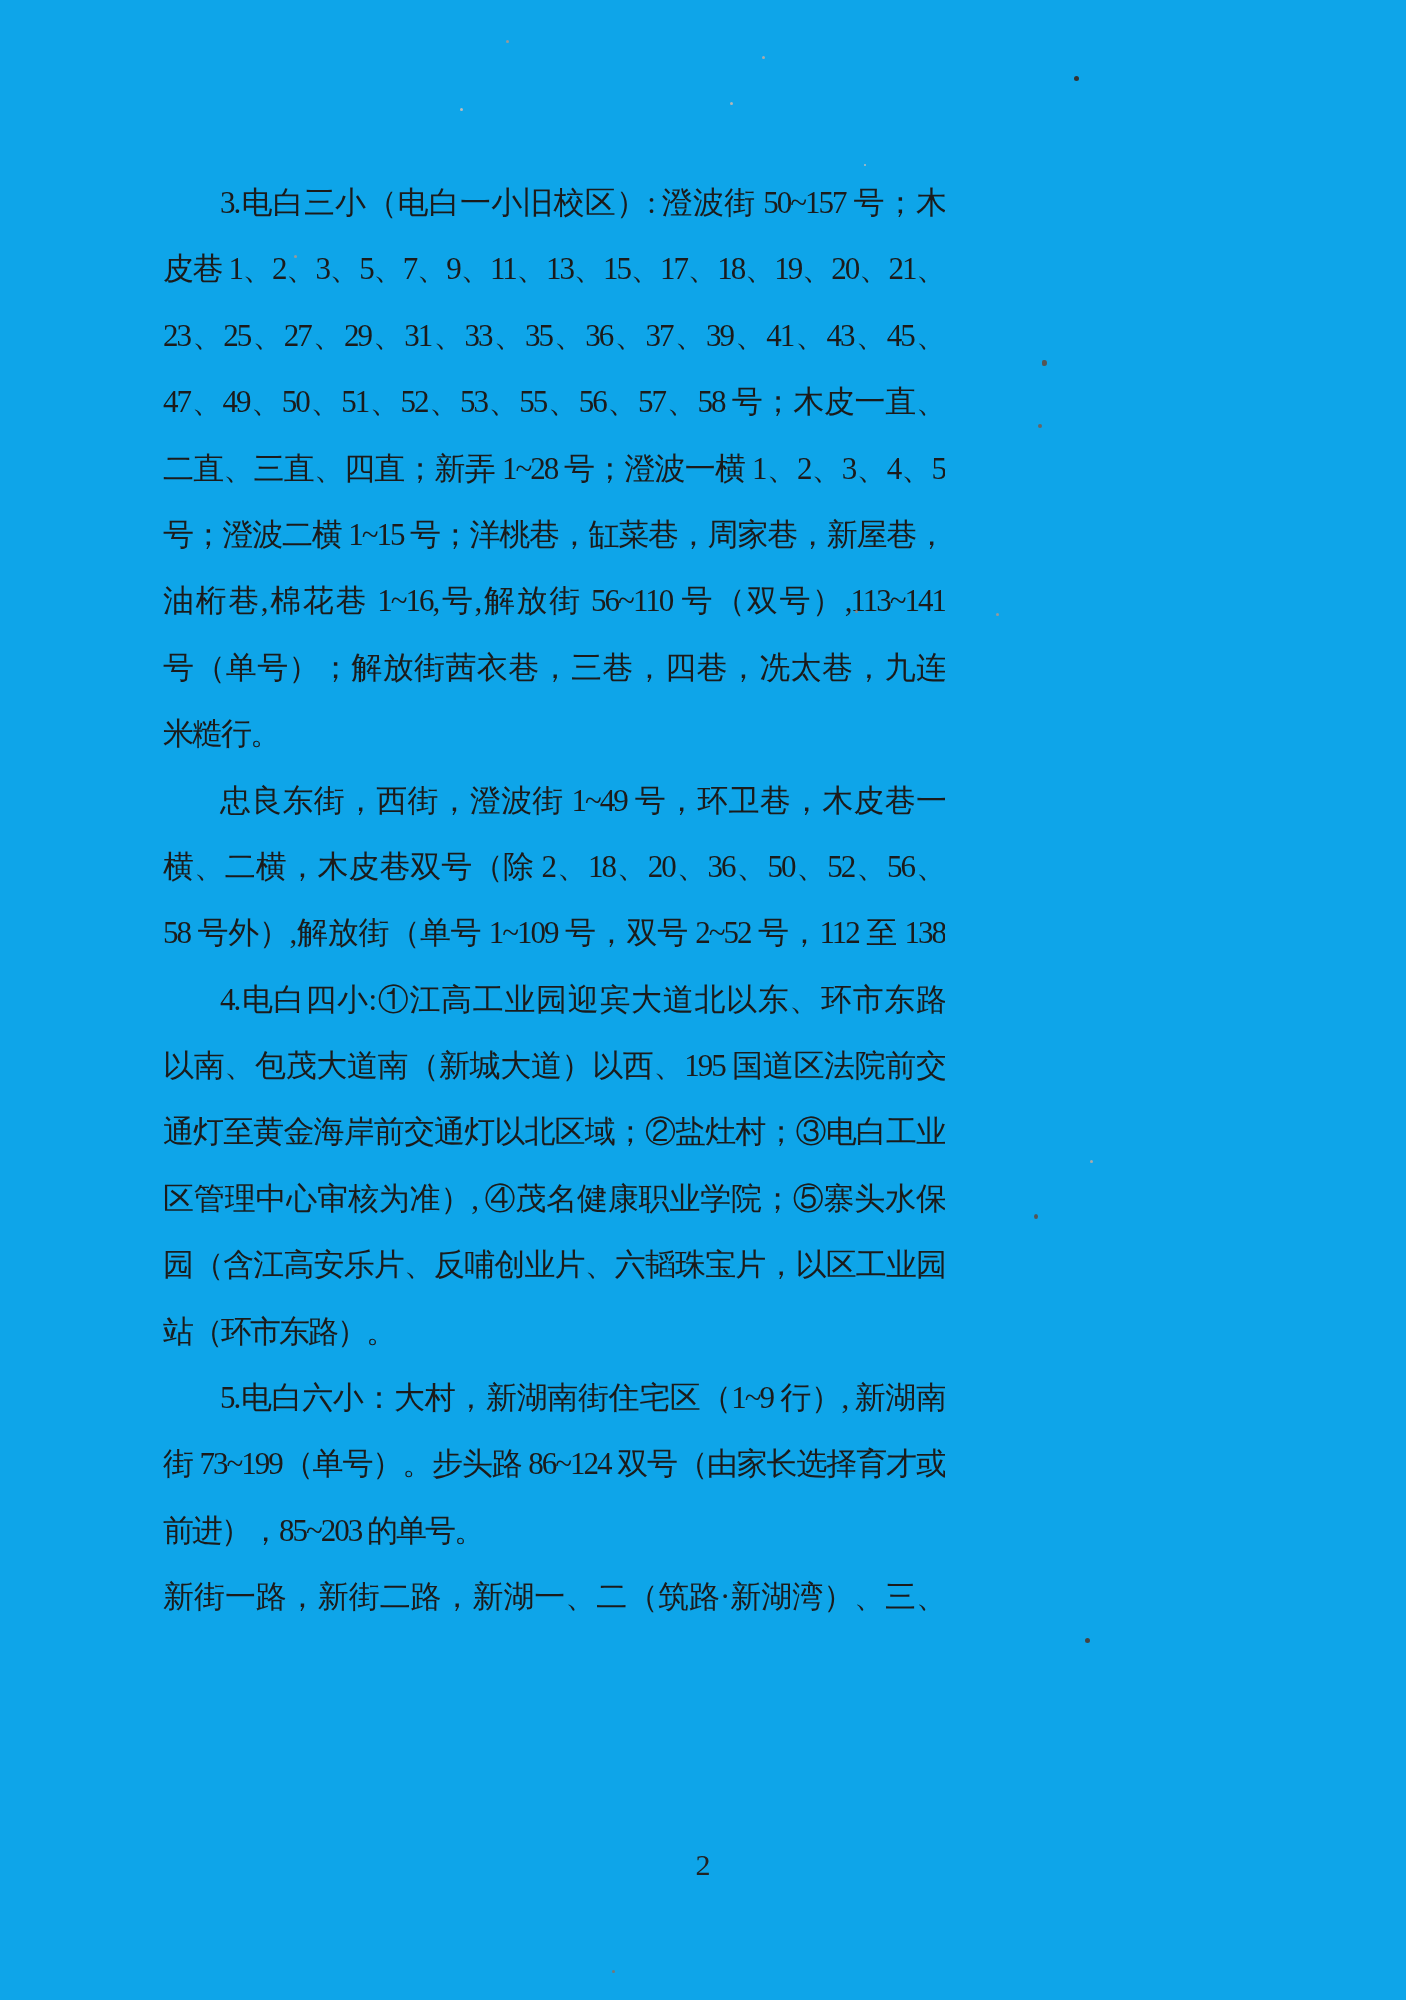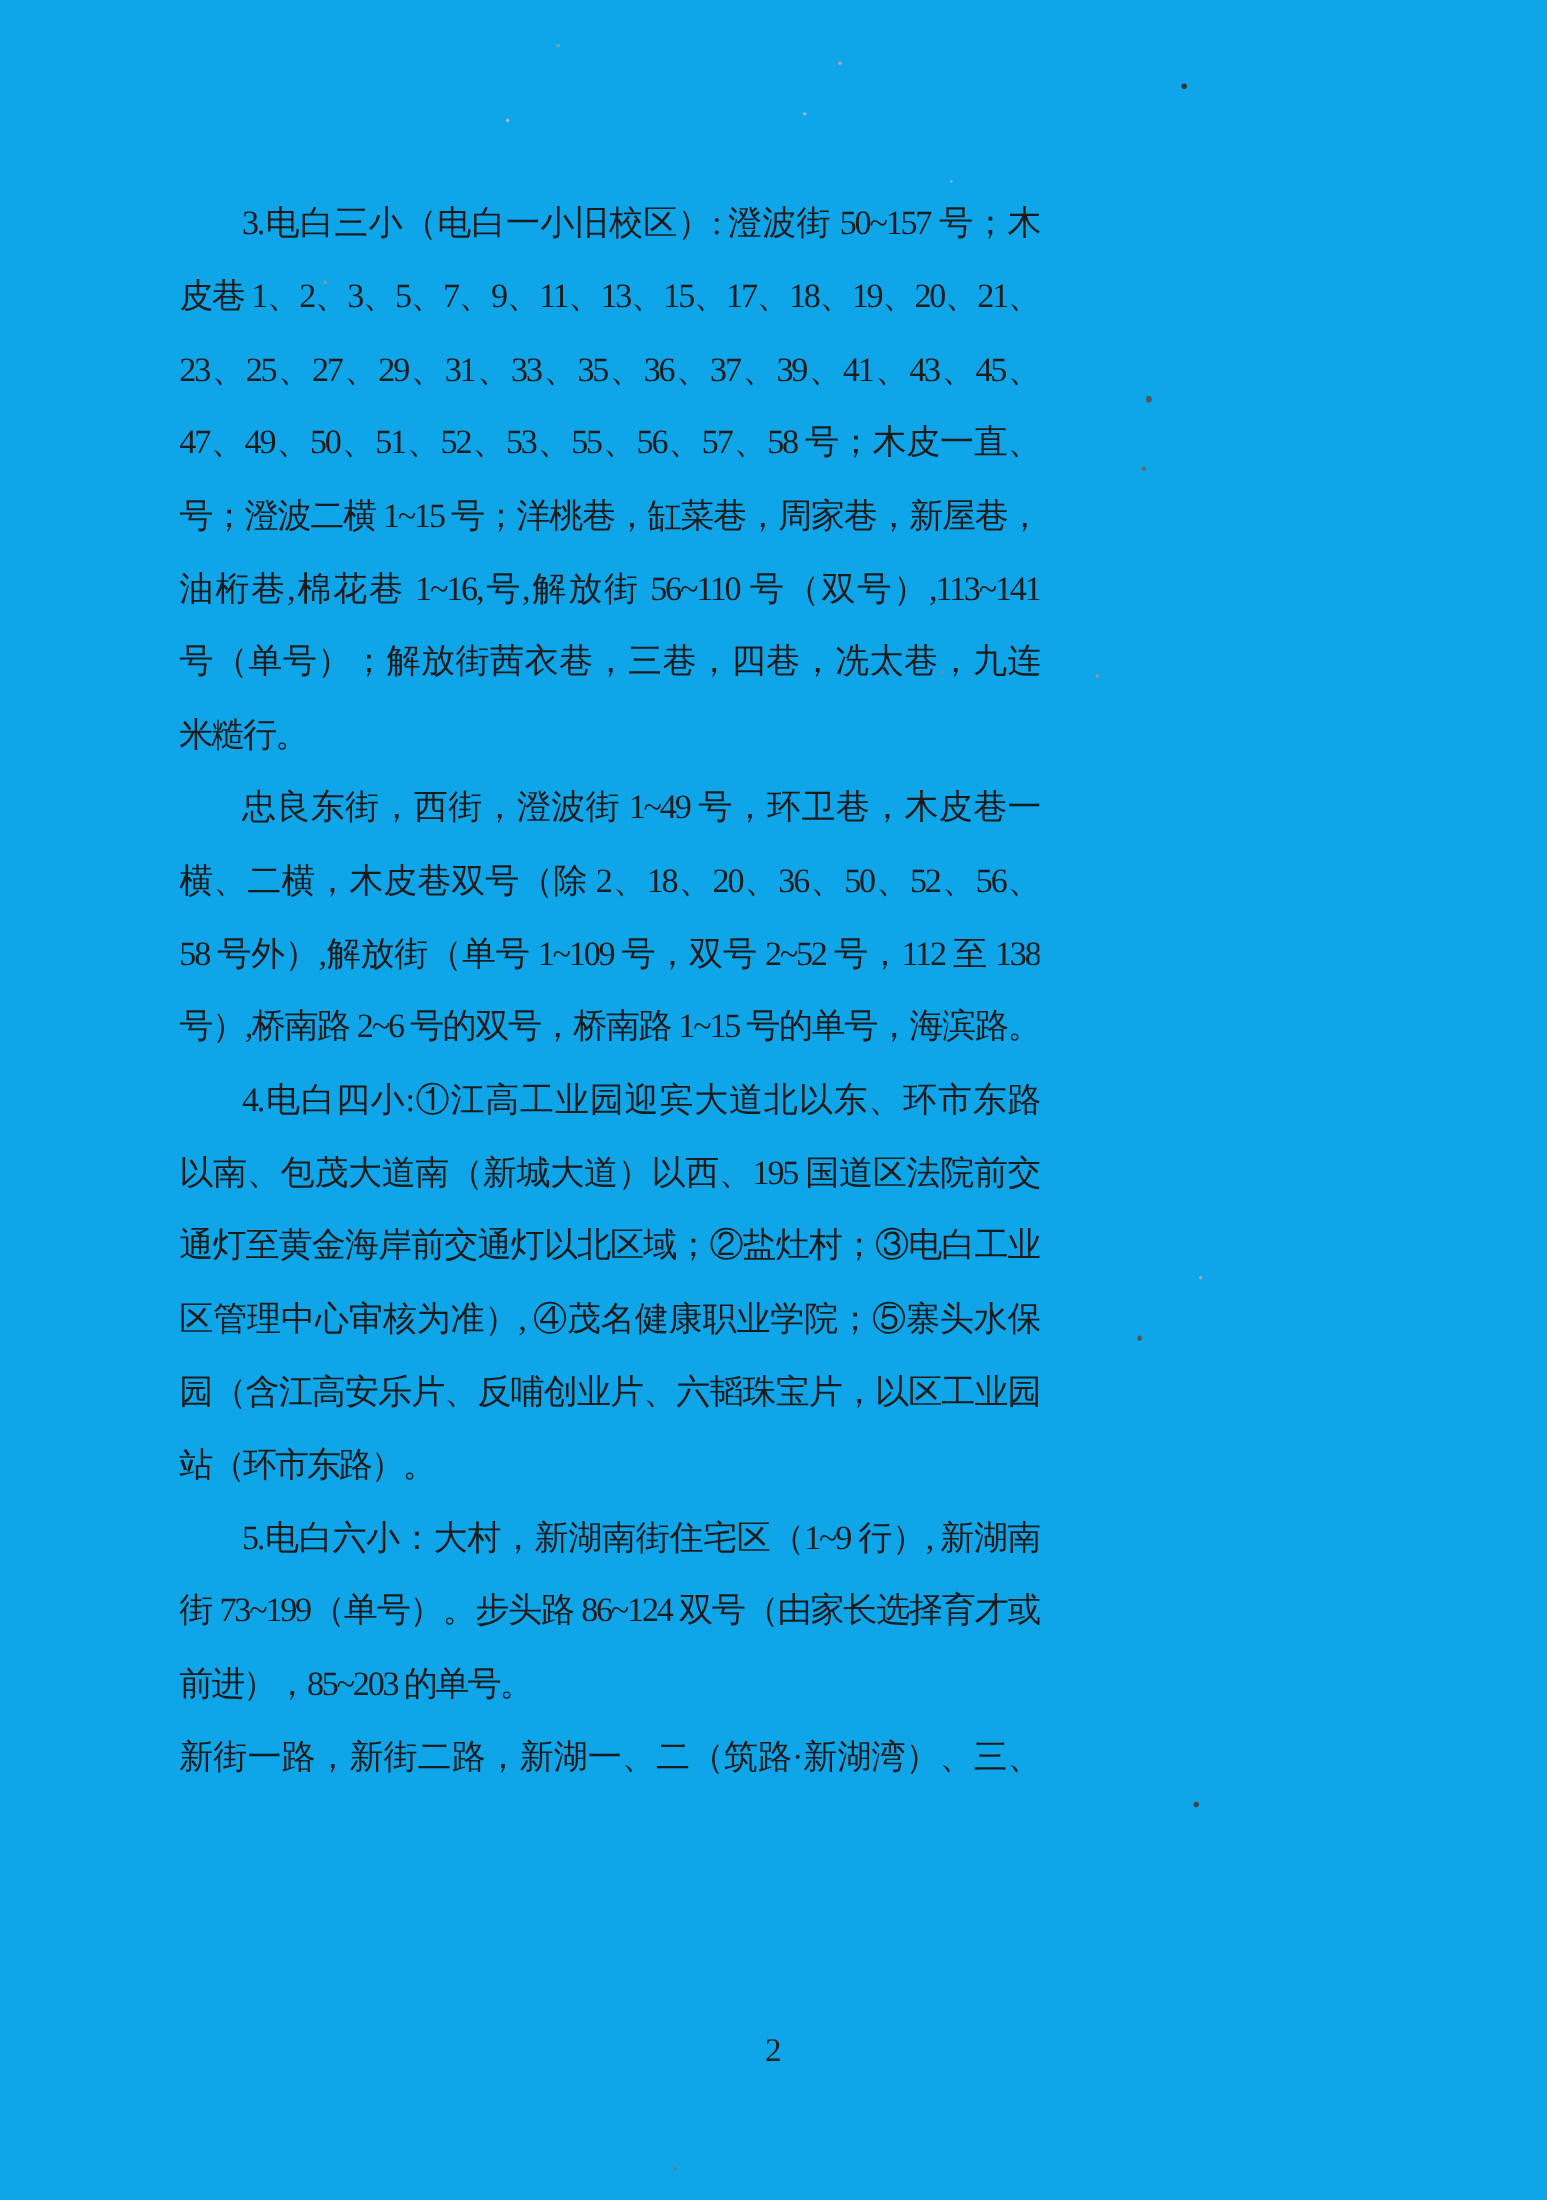--- a/index.html
+++ b/index.html
@@ -47,31 +47,31 @@
 
 <div class="page">
 
   <div class="text-block">
 
     <div class="para">
       <div class="line indent">3.电白三小（电白一小旧校区）: 澄波街 50~157 号；木</div>
       <div class="line">皮巷 1、2、3、5、7、9、11、13、15、17、18、19、20、21、</div>
       <div class="line">23、25、27、29、31、33、35、36、37、39、41、43、45、</div>
       <div class="line">47、49、50、51、52、53、55、56、57、58 号；木皮一直、</div>
+      <div class="line">二直、三直、四直；新弄 1~28 号；澄波一横 1、2、3、4、5</div>
       <div class="line">号；澄波二横 1~15 号；洋桃巷，缸菜巷，周家巷，新屋巷，</div>
       <div class="line">油桁巷,棉花巷 1~16,号,解放街 56~110 号（双号）,113~141</div>
       <div class="line">号（单号）；解放街茜衣巷，三巷，四巷，冼太巷，九连村，</div>
       <div class="line short">米糙行。</div>
     </div>
 
     <div class="para">
       <div class="line indent">忠良东街，西街，澄波街 1~49 号，环卫巷，木皮巷一</div>
       <div class="line">横、二横，木皮巷双号（除 2、18、20、36、50、52、56、</div>
       <div class="line">58 号外）,解放街（单号 1~109 号，双号 2~52 号，112 至 138</div>
-      <div class="line">号）,桥南路 2~6 号的双号，桥南路 1~15 号的单号，海滨路。</div>
     </div>
 
     <div class="para">
       <div class="line indent">4.电白四小:①江高工业园迎宾大道北以东、环市东路</div>
       <div class="line">以南、包茂大道南（新城大道）以西、195 国道区法院前交</div>
       <div class="line">通灯至黄金海岸前交通灯以北区域；②盐灶村；③电白工业</div>
       <div class="line">区管理中心审核为准）, ④茂名健康职业学院；⑤寨头水保</div>
       <div class="line">园（含江高安乐片、反哺创业片、六韬珠宝片，以区工业园</div>
       <div class="line short">站（环市东路）。</div>
     </div>

